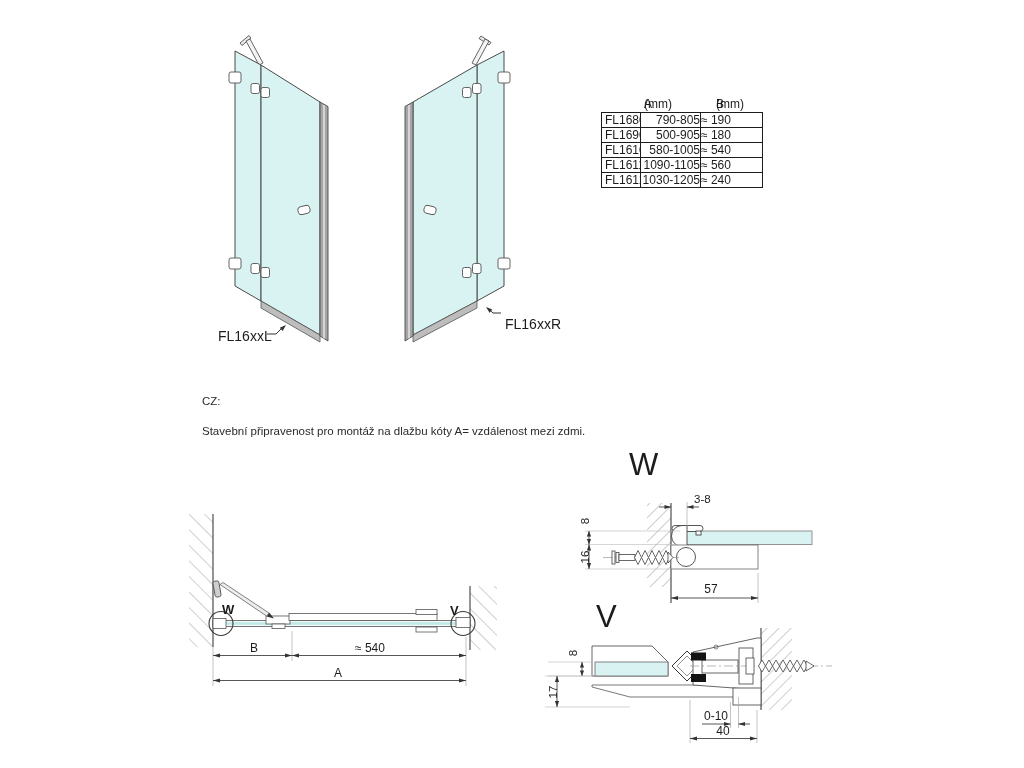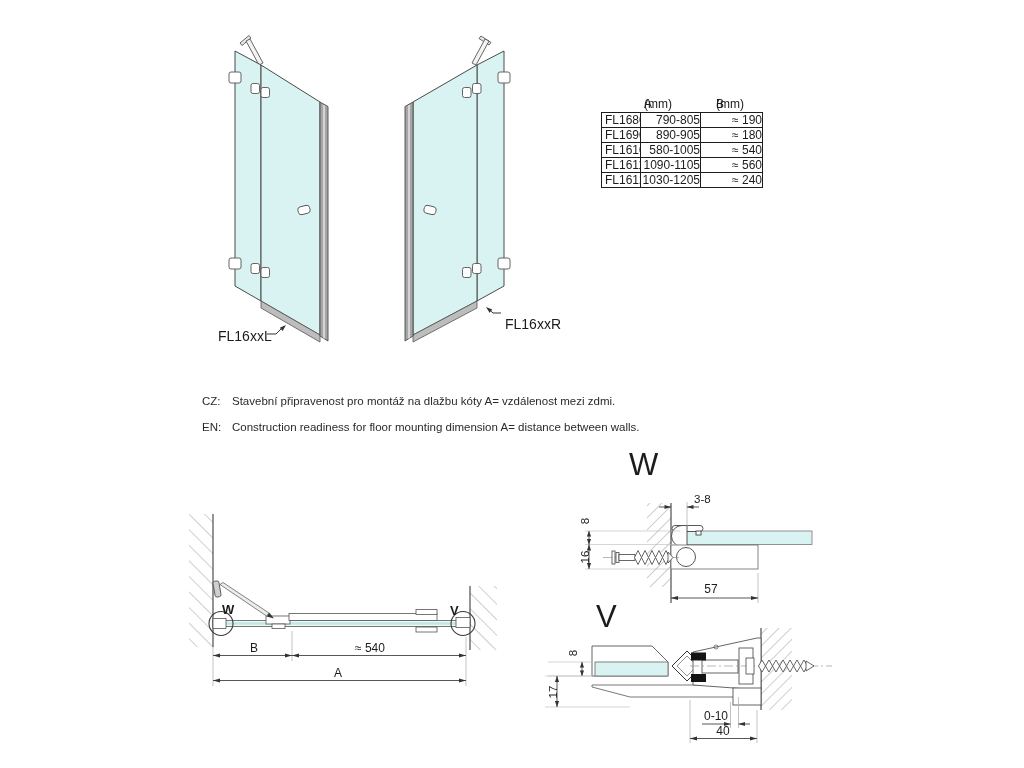--- a/index.html
+++ b/index.html
@@ -14,25 +14,25 @@
   .tbl-head { position:relative; height:15px; }
   .tbl-head span { position:absolute; top:0; white-space:nowrap; }
   .tbl-head .h-a { left:57px; transform:translateX(-50%); }
   .tbl-head .h-b { left:129px; transform:translateX(-50%); }
   .tbl-head small { font-size:12px; }
   table { border-collapse:collapse; table-layout:fixed; width:161px; }
   td { border:1px solid #1c1c1c; height:15px; line-height:13px; font-size:12px;
        white-space:nowrap; overflow:hidden; }
   td.c-model { width:39px; text-align:left; padding-left:3px; }
   td.c-a { width:60px; text-align:right; }
-  td.c-b { width:62px; text-align:right; }
+  td.c-b { width:62px; text-align:left; }
 
   
   .notes { position:absolute; left:202px; top:395px; font-size:11.5px; color:#2a2a2a; }
-  .note-row { display:flex; margin-bottom:14px; }
+  .note-row { display:flex; margin-bottom:14px;flex-direction:column; }
   .note-label { width:30px; flex:0 0 30px; }
   .note-text { white-space:nowrap; }
 
   
   text { font-family:"Liberation Sans", sans-serif; fill:#1c1c1c; }
   .door-label { font-size:14px; }
   .big-letter { font-size:31px; }
   .marker-label { font-size:13px; font-weight:bold; }
   .dim { font-size:11.5px; }
   .dim-m { font-size:12px; text-anchor:middle; }
@@ -115,21 +115,21 @@
     </div>
     <table>
       <tbody>
           <tr>
         <td class="c-model">FL1680</td>
         <td class="c-a">790-805</td>
         <td class="c-b">≈ 190</td>
       </tr>
       <tr>
         <td class="c-model">FL1690</td>
-        <td class="c-a">890-905</td>
+        <td class="c-a">500-905</td>
         <td class="c-b">≈ 180</td>
       </tr>
       <tr>
         <td class="c-model">FL1610</td>
         <td class="c-a">580-1005</td>
         <td class="c-b">≈ 540</td>
       </tr>
       <tr>
         <td class="c-model">FL1611</td>
         <td class="c-a">1090-1105</td>
@@ -141,24 +141,20 @@
         <td class="c-b">≈ 240</td>
       </tr>
     </tbody>
       </table>
   </div>
 
   <div class="notes">
     <div class="note-row">
       <span class="note-label">CZ:</span>
       <span class="note-text">Stavební připravenost pro montáž na dlažbu kóty A= vzdálenost mezi zdmi.</span>
-    </div>
-    <div class="note-row">
-      <span class="note-label">EN:</span>
-      <span class="note-text">Construction readiness for floor mounting dimension A= distance between walls.</span>
     </div>
   </div>
 
   <svg style="left:170px; top:510px;" width="345" height="196" viewBox="0 0 345 196">
     <defs>
       <pattern id="hatch-plan" width="11" height="11" patternUnits="userSpaceOnUse" patternTransform="rotate(45)">
         <line x1="0" y1="0" x2="11" y2="0" stroke="#8a8a8a" stroke-width="0.8"></line>
       </pattern>
     </defs>
 

